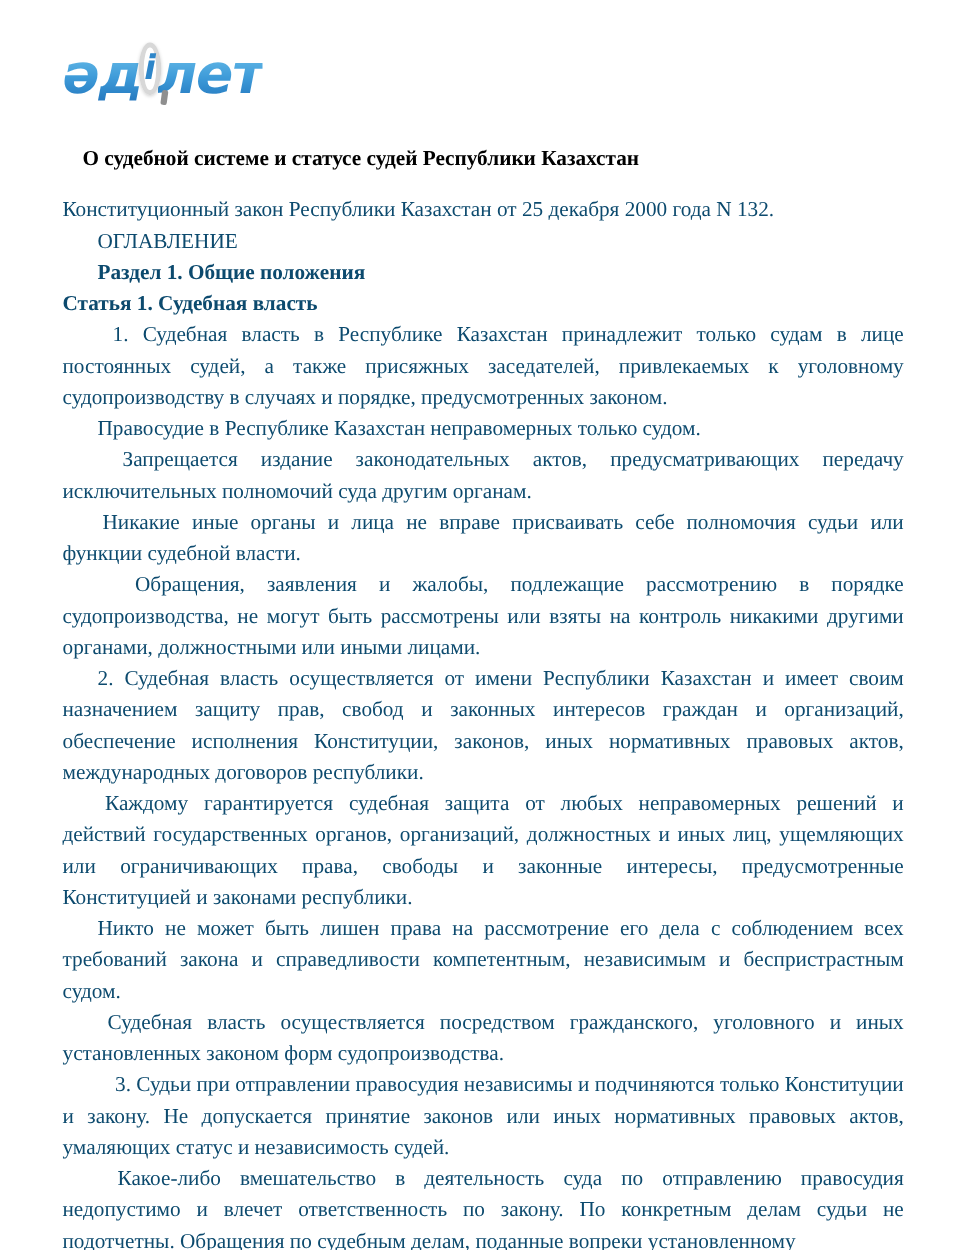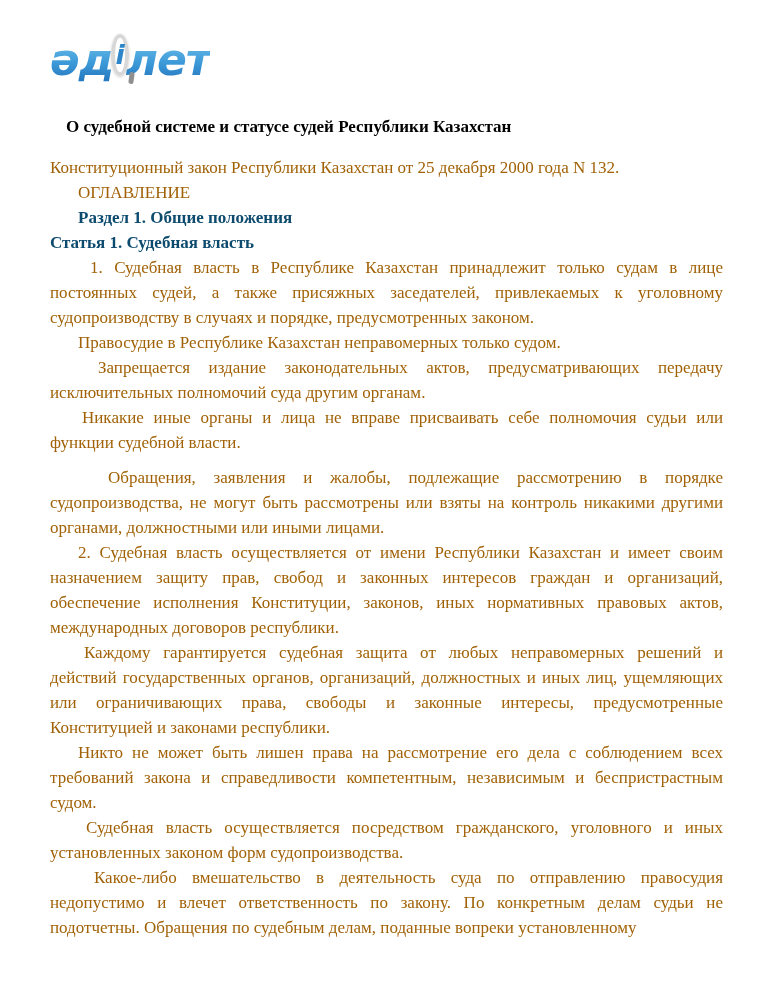--- a/index.html
+++ b/index.html
@@ -88,21 +88,21 @@
     font-size: 17px;
     line-height: 25px;
     font-weight: bold;
     color: #000000;
   }
   .para {
     margin: 0;
     font-size: 17px;
     line-height: 25px;
     text-align: justify;
-    color: #a16207;
+    color: #0c4a6e;
   }
   .subtitle { margin-top: 9px; }
   .bold { font-weight: bold; color: #0c4a6e; }
   .indent-28 { text-indent: 28px; }
 </style>
 </head>
 <body>
 
 <div class="page">
 
@@ -120,21 +120,22 @@
   <p class="para subtitle">Конституционный закон Республики Казахстан от 25 декабря 2000 года N 132.</p>
   <p class="para indent-28">ОГЛАВЛЕНИЕ</p>
   <p class="para bold indent-28">Раздел 1. Общие положения</p>
   <p class="para bold">Статья 1. Судебная власть</p>
 
   <div>
       <p class="para" style="text-indent: 40px;">1. Судебная власть в Республике Казахстан принадлежит только судам в лице постоянных судей, а также присяжных заседателей, привлекаемых к уголовному судопроизводству в случаях и порядке, предусмотренных законом.</p>
       <p class="para" style="text-indent: 28px;">Правосудие в Республике Казахстан неправомерных только судом.</p>
       <p class="para" style="text-indent: 48px;">Запрещается издание законодательных актов, предусматривающих передачу исключительных полномочий суда другим органам.</p>
       <p class="para" style="text-indent: 32px;">Никакие иные органы и лица не вправе присваивать себе полномочия судьи или функции судебной власти.</p>
-      <p class="para" style="text-indent: 58px; margin-top: 10px;">Обращения, заявления и жалобы, подлежащие рассмотрению в порядке судопроизводства, не могут быть рассмотрены или взяты на контроль никакими другими органами, должностными или иными лицами.</p>
+      <p class="para" style="text-indent: 58px;">Обращения, заявления и жалобы, подлежащие рассмотрению в порядке судопроизводства, не могут быть рассмотрены или взяты на контроль никакими другими органами, должностными или иными лицами.</p>
       <p class="para" style="text-indent: 28px;">2. Судебная власть осуществляется от имени Республики Казахстан и имеет своим назначением защиту прав, свобод и законных интересов граждан и организаций, обеспечение исполнения Конституции, законов, иных нормативных правовых актов, международных договоров республики.</p>
       <p class="para" style="text-indent: 34px;">Каждому гарантируется судебная защита от любых неправомерных решений и действий государственных органов, организаций, должностных и иных лиц, ущемляющих или ограничивающих права, свободы и законные интересы, предусмотренные Конституцией и законами республики.</p>
       <p class="para" style="text-indent: 28px;">Никто не может быть лишен права на рассмотрение его дела с соблюдением всех требований закона и справедливости компетентным, независимым и беспристрастным судом.</p>
       <p class="para" style="text-indent: 36px;">Судебная власть осуществляется посредством гражданского, уголовного и иных установленных законом форм судопроизводства.</p>
+      <p class="para" style="text-indent: 42px;">3. Судьи при отправлении правосудия независимы и подчиняются только Конституции и закону. Не допускается принятие законов или иных нормативных правовых актов, умаляющих статус и независимость судей.</p>
       <p class="para" style="text-indent: 44px;">Какое-либо вмешательство в деятельность суда по отправлению правосудия недопустимо и влечет ответственность по закону. По конкретным делам судьи не подотчетны. Обращения по судебным делам, поданные вопреки установленному</p>
     </div>
 
 </div>
 
 </body></html>

